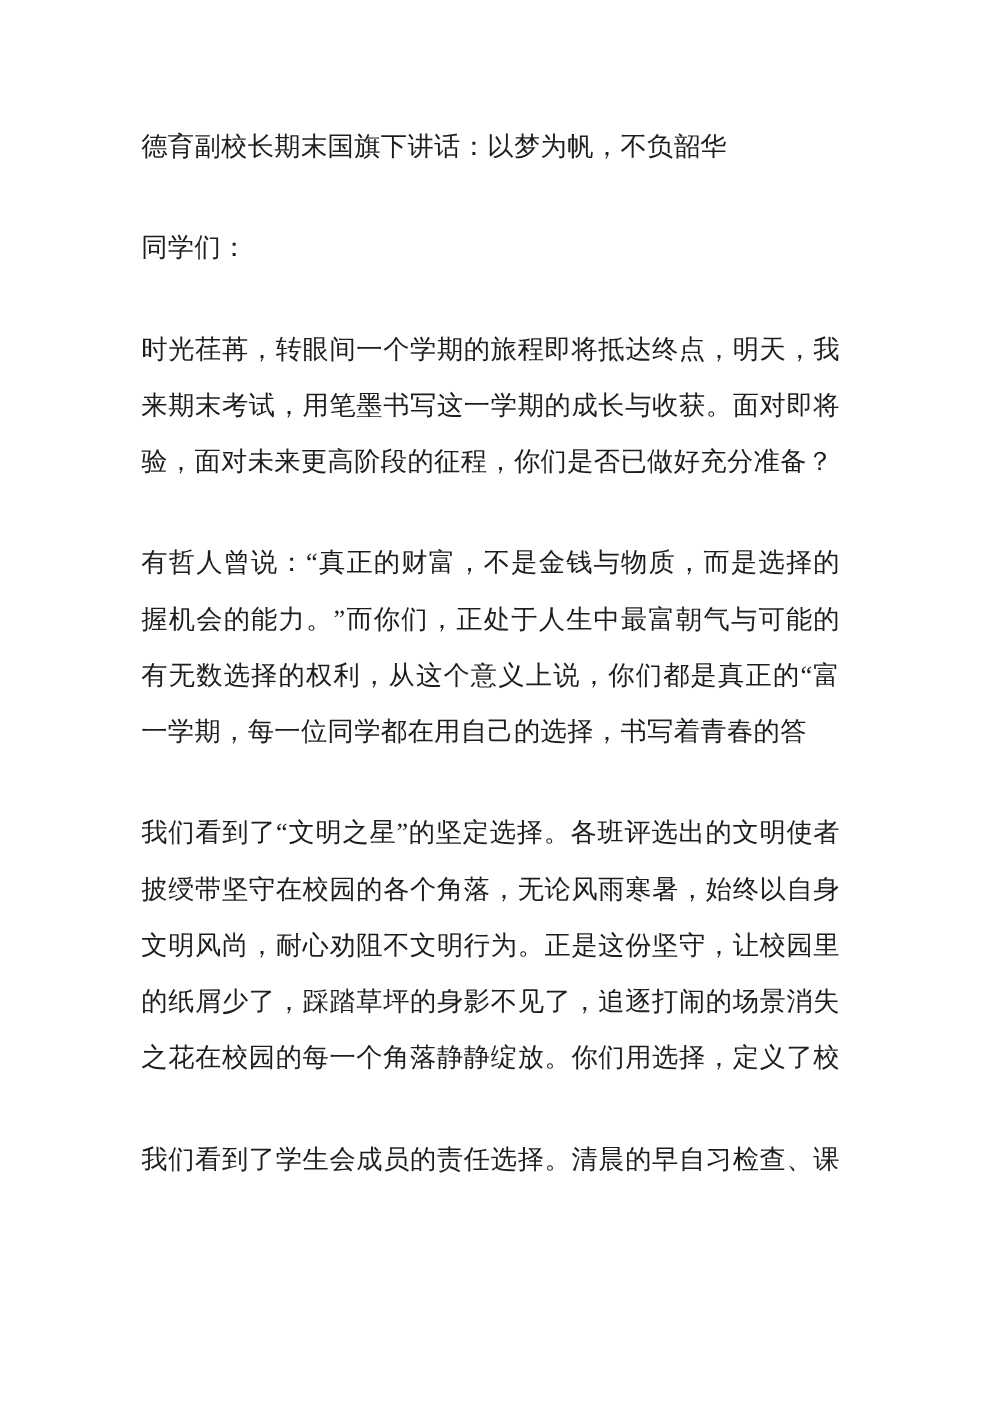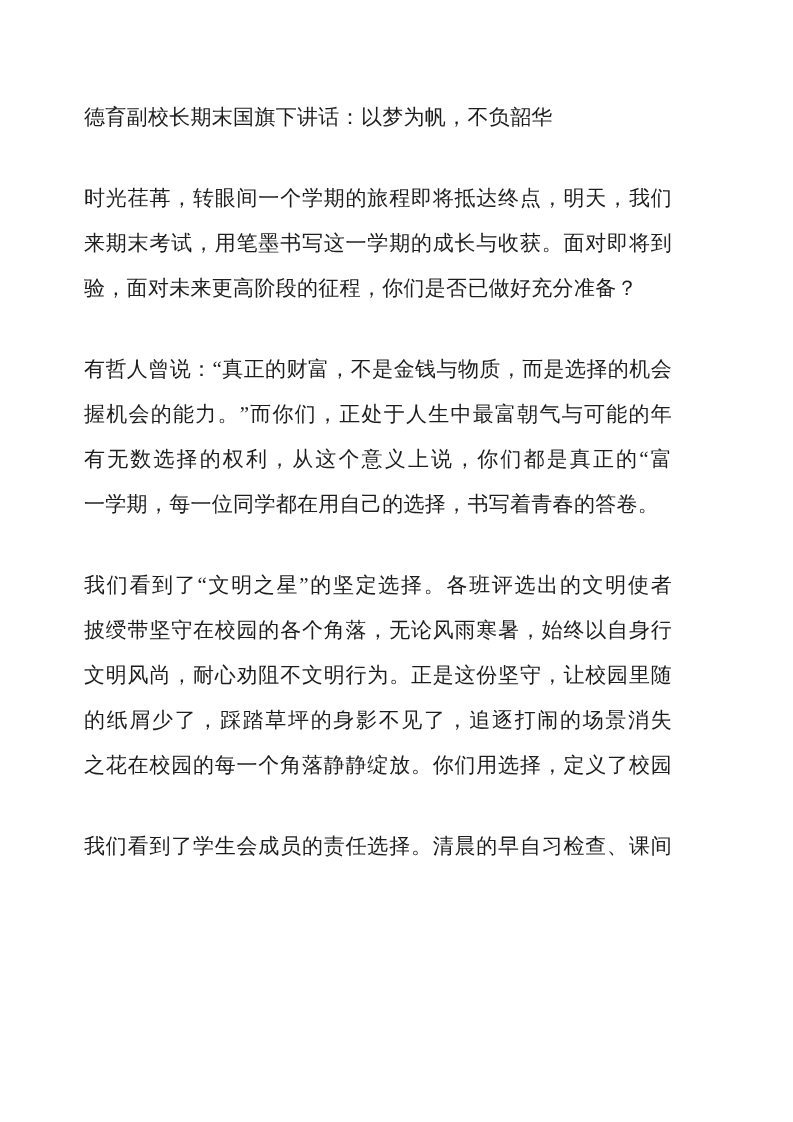--- a/index.html
+++ b/index.html
@@ -10,21 +10,21 @@
   body {
     width: 793px;
     height: 1122px;
     overflow: hidden;
   }
   .page {
     box-sizing: border-box;
     width: 793px;
     height: 898px;
     background: #ffffff;
-    padding: 95px 121px 0 84px;
+    padding: 95px 121px 0 113px;
     font-family: "Liberation Serif", "DejaVu Serif", serif;
     color: #1d1d1d;
   }
   .para {
     margin: 0 0 36px 0;
   }
   .line {
     font-size: 21px;
     line-height: 45px;
     height: 45px;
@@ -41,20 +41,23 @@
 </style>
 </head>
 <body>
 
 <div class="page">
 
   <div class="para">
     <div class="line">德育副校长期末国旗下讲话：以梦为帆，不负韶华</div>
   </div>
 
+  <div class="para">
+    <div class="line">同学们：</div>
+  </div>
 
 
   <div class="para">
     <div class="line fill">时光荏苒，转眼间一个学期的旅程即将抵达终点，明天，我们就将迎</div>
     <div class="line fill">来期末考试，用笔墨书写这一学期的成长与收获。面对即将到来的检</div>
     <div class="line">验，面对未来更高阶段的征程，你们是否已做好充分准备？</div>
   </div>
 
   <div class="para">
     <div class="line fill">有哲人曾说：“真正的财富，不是金钱与物质，而是选择的机会与把</div>

